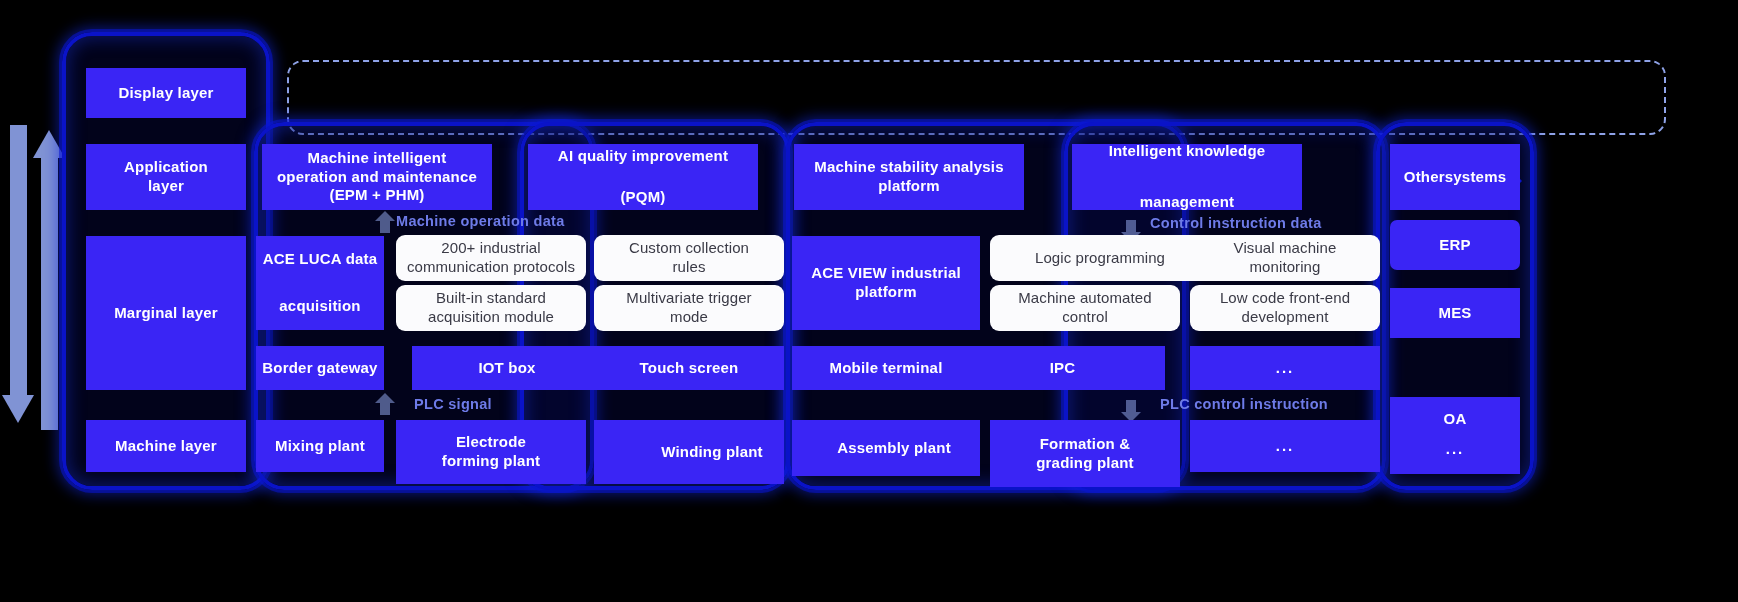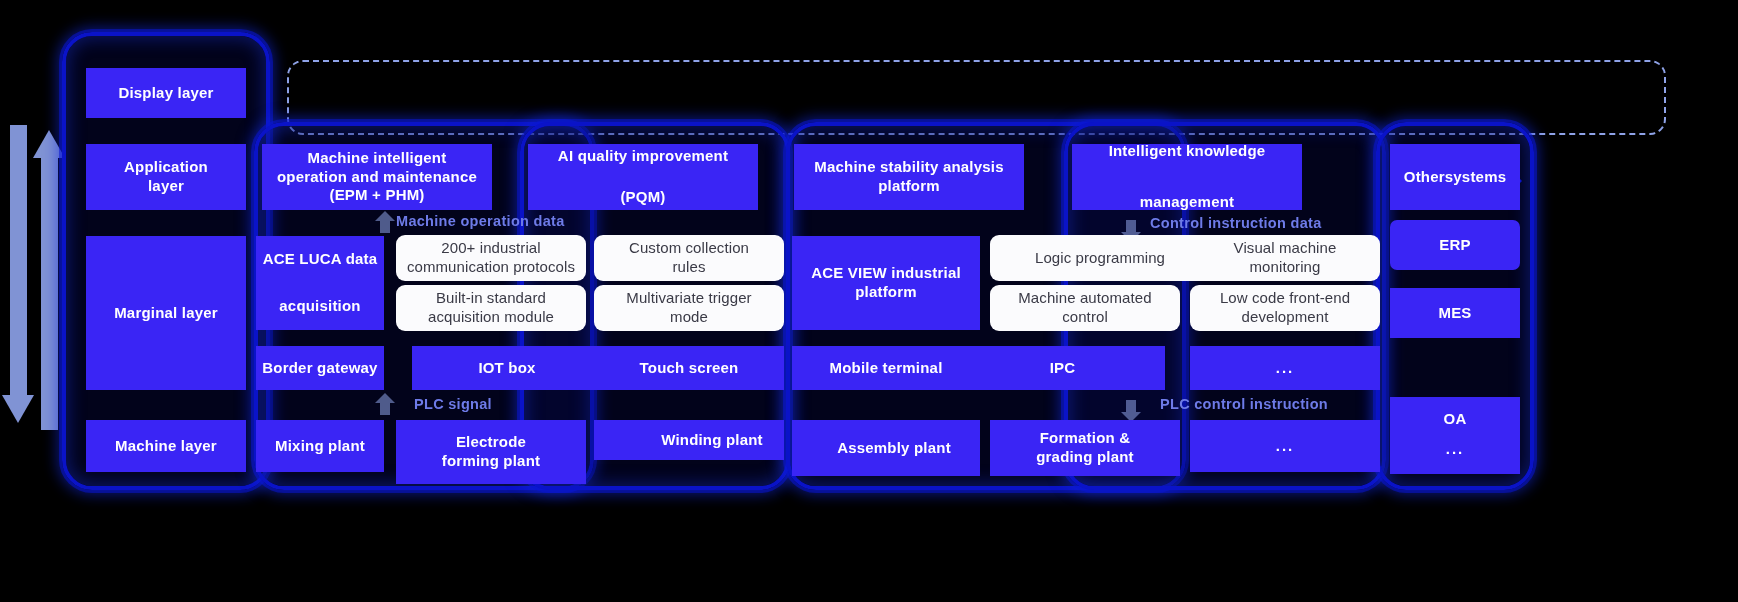--- a/index.html
+++ b/index.html
@@ -337,27 +337,27 @@
 
   <div class="tile tile-blue" style="left:86px; top:420px; width:160px; height:52px;">Machine layer</div>
 
   <div class="tile tile-blue" style="left:256px; top:420px; width:128px; height:52px; flex-direction:column;">
     <span>Mixing plant</span>
   </div>
   <div class="tile tile-blue" style="left:396px; top:420px; width:190px; height:64px; flex-direction:column;">
     <span>Electrode</span>
     <span>forming plant</span>
   </div>
-  <div class="tile tile-blue" style="left:594px; top:420px; width:190px; height:40px; flex-direction:column;padding-left:46px;">
+  <div class="tile tile-blue" style="left:594px; top:420px; width:190px; height:64px; flex-direction:column;padding-left:46px;">
     <span>Winding plant</span>
   </div>
   <div class="tile tile-blue" style="left:792px; top:420px; width:188px; height:56px; flex-direction:column;padding-left:16px;">
     <span>Assembly plant</span>
   </div>
-  <div class="tile tile-blue" style="left:990px; top:420px; width:190px; height:56px; flex-direction:column;">
+  <div class="tile tile-blue" style="left:990px; top:420px; width:190px; height:67px; flex-direction:column;">
     <span>Formation &amp;</span>
     <span>grading plant</span>
   </div>
   <div class="tile tile-blue tile-dots" style="left:1190px; top:420px; width:190px; height:52px; flex-direction:column;">
     <span>...</span>
   </div>
 
 </div>
 
 </body></html>

